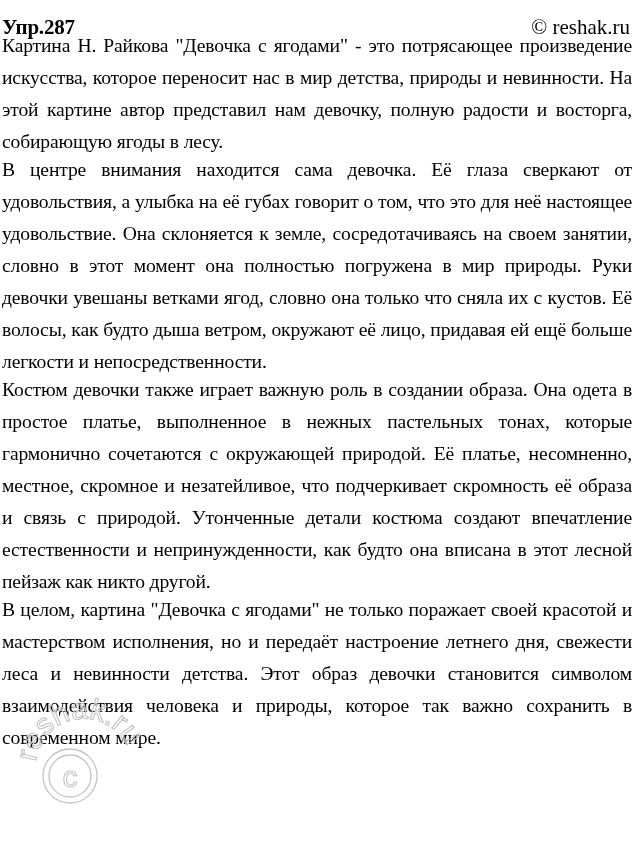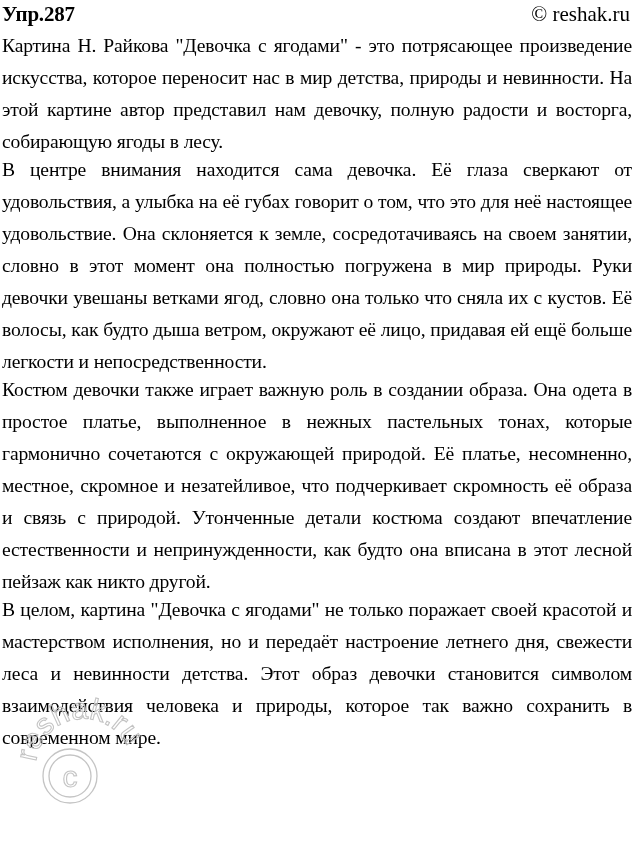--- a/index.html
+++ b/index.html
@@ -10,21 +10,21 @@
   body {
     width: 635px;
     height: 843px;
     overflow: hidden;
     position: relative;
     font-family: "Liberation Serif", "DejaVu Serif", serif;
     color: #000000;
   }
   .header {
     position: absolute;
-    top: 4px;
+    top: 17px;
     left: 0;
     width: 633px;
     height: 24px;
   }
   .ex-title {
     position: absolute;
     left: 2px;
     top: -2px;
     font-size: 21px;
     font-weight: bold;

